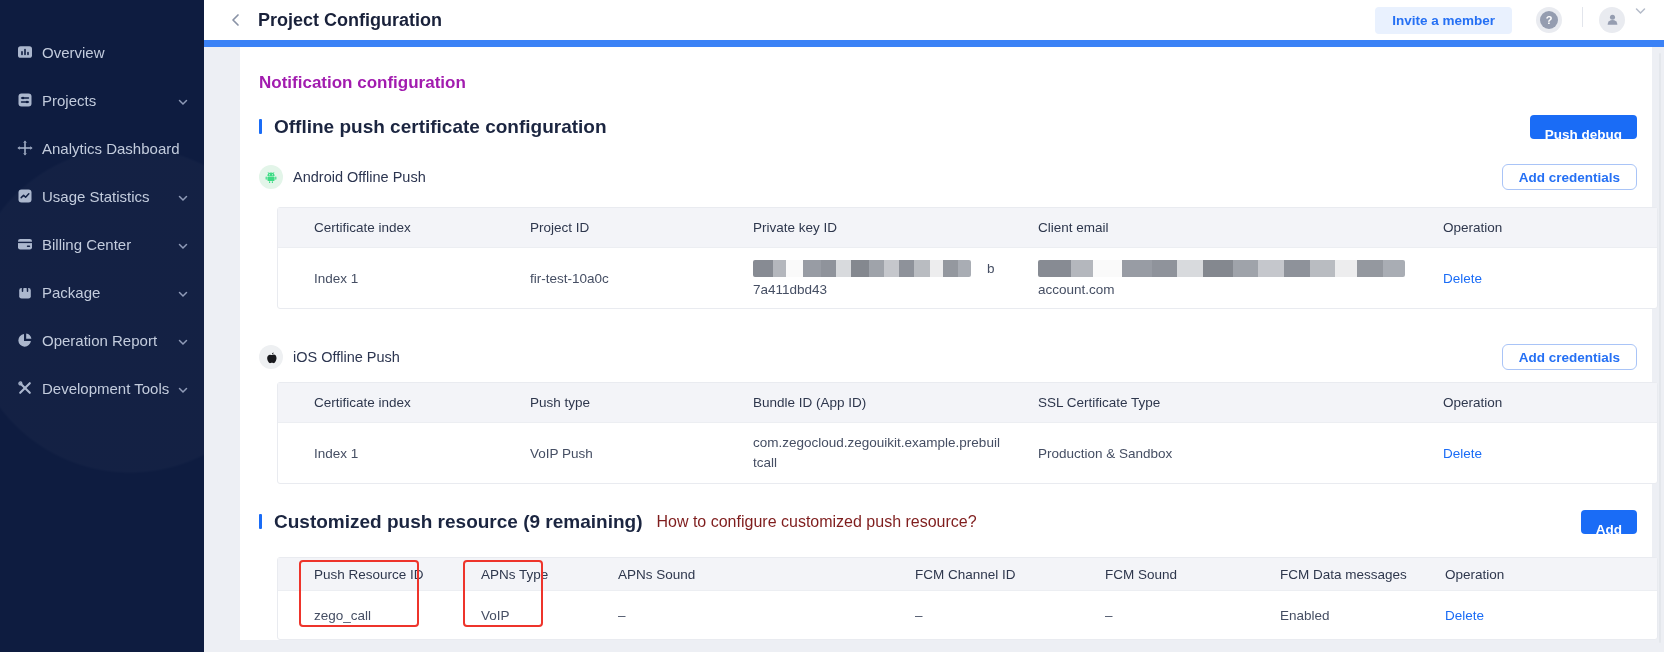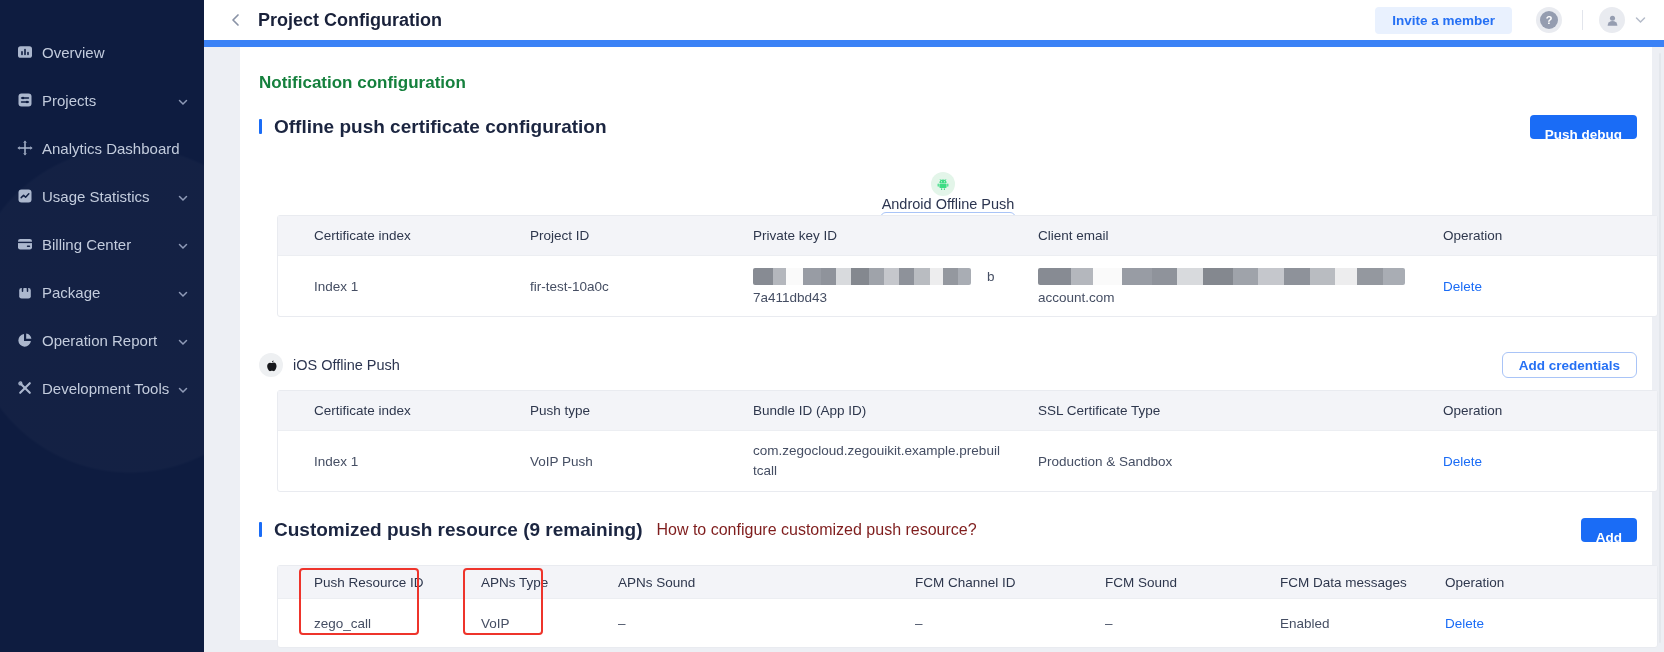--- a/index.html
+++ b/index.html
@@ -18,48 +18,48 @@
   .menu-item{display:flex;align-items:center;height:48px;padding:0 16px 0 17px;color:#c2cbdc;font-size:15px;cursor:pointer;}
   .mi-icon{width:16px;height:16px;margin-right:9px;display:inline-flex;color:#aab6cd;flex:none;}
   .mi-label{flex:1;white-space:nowrap;overflow:hidden;}
   .mi-chev{color:#8d99b6;flex:none;margin-left:4px;}
 
   
   .topbar{position:absolute;left:204px;top:0;width:1460px;height:47px;background:#ffffff;border-bottom:7px solid #3b82f6;
     display:flex;align-items:center;}
   .back-ic{margin-left:25px;color:#8a93a6;cursor:pointer;display:inline-flex;}
   .page-title{font-size:18px;font-weight:700;color:#19213a;margin-left:15px;}
-  .topbar-right{margin-left:auto;display:flex;align-items:center;margin-right:18px;padding-left:44px;}
+  .topbar-right{margin-left:auto;display:flex;align-items:flex-start;margin-right:18px;padding-left:44px;}
   .btn-invite{background:#e9f1fe;color:#2570f4;border:none;border-radius:4px;height:27px;padding:0 17px;
     font-size:13.5px;font-weight:700;font-family:inherit;cursor:pointer;}
   .help-wrap{width:26px;height:26px;border-radius:50%;background:#e9ebf0;display:flex;align-items:center;justify-content:center;margin-left:24px;cursor:pointer;}
   .help-inner{width:18px;height:18px;border-radius:50%;background:#959db0;color:#fff;font-size:11px;font-weight:700;
     display:flex;align-items:center;justify-content:center;}
   .top-divider{width:1px;height:20px;background:#e2e5ec;margin:0 16px 0 20px;}
   .avatar{width:26px;height:26px;border-radius:50%;background:#e9ebf0;display:flex;align-items:center;justify-content:center;cursor:pointer;}
   .acct-chev{color:#b4bbc9;margin-left:10px;cursor:pointer;display:inline-flex;}
 
   
   .card{position:absolute;left:240px;top:47px;width:1412px;height:593px;background:#ffffff;padding:0 15px 0 19px;}
   .scroll-line{position:absolute;right:3px;top:53px;width:2px;height:590px;background:#e4e7ec;border-radius:2px;}
-  .main-title{font-size:17px;font-weight:700;color:#15803d;margin-top:26px;}
+  .main-title{font-size:17px;font-weight:700;color:#a21caf;margin-top:26px;}
 
   .sec-row{display:flex;align-items:center;margin-top:20px;height:27px;}
   .sec-left{display:flex;align-items:center;}
   .blue-bar{width:3px;height:15px;background:#1a6cf6;border-radius:1px;margin-right:12px;}
   .sec-title{font-size:19px;font-weight:700;color:#1b2540;}
   .sec-link{font-size:16px;color:#7f1d1d;margin-left:14px;text-decoration:none;cursor:pointer;}
   .sec-spacer{flex:1;}
   .btn-primary{background:#1a6cf6;color:#fff;border:none;border-radius:4px;height:16px;padding:12px 15px;
     font-size:13.5px;font-weight:700;font-family:inherit;cursor:pointer;}
   .btn-outline{background:#fff;color:#2570f4;border:1px solid #a9c4f7;border-radius:6px;height:26px;padding:0 16px;
     font-size:13.5px;font-weight:700;font-family:inherit;cursor:pointer;}
 
   .plat-row{display:flex;align-items:center;height:26px;}
-  .plat-row.android{margin-top:32px;flex-direction:column;}
+  .plat-row.android{margin-top:24px;}
   .plat-row.ios{margin-top:35px;}
   .plat-ic{width:24px;height:24px;border-radius:50%;display:flex;align-items:center;justify-content:center;margin-right:10px;flex:none;}
   .plat-ic.green{background:#e3f5e9;}
   .plat-ic.gray{background:#eef0f2;}
   .plat-label{font-size:14.5px;color:#2c3550;}
 
   .tbl-wrap{position:relative;margin-top:17px;}
   .tbl-wrap.ios{margin-top:12px;}
   .tbl-wrap.custom{margin-top:22px;}
   table.data-table{border-collapse:separate;border-spacing:0;table-layout:fixed;width:1379px;margin-left:18px;

